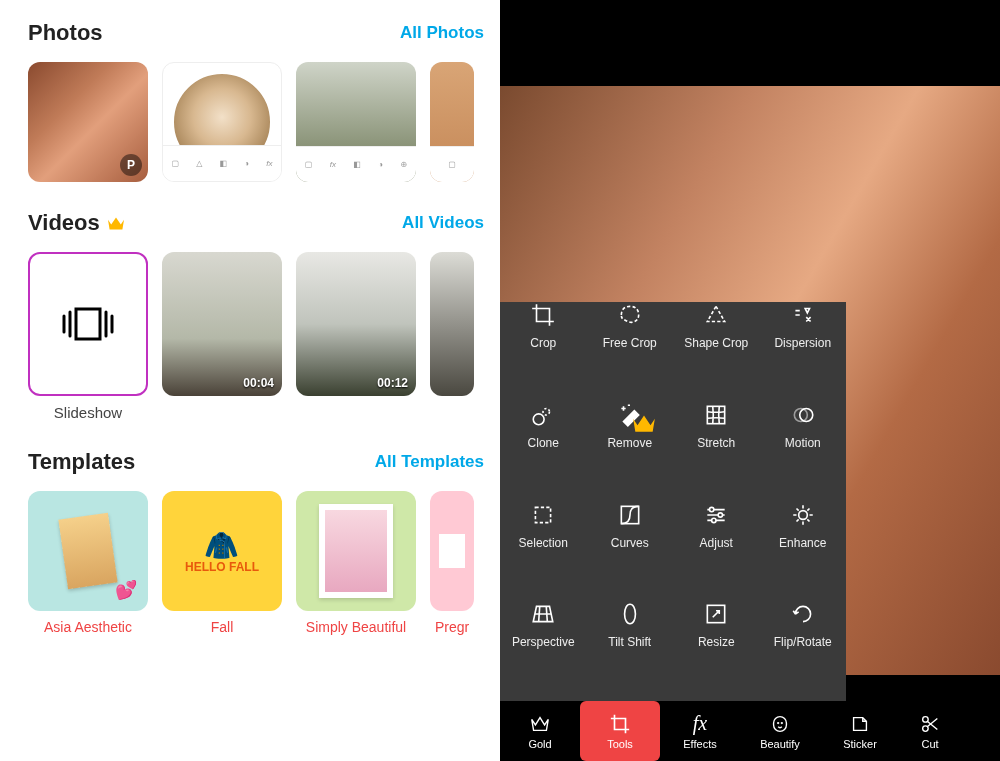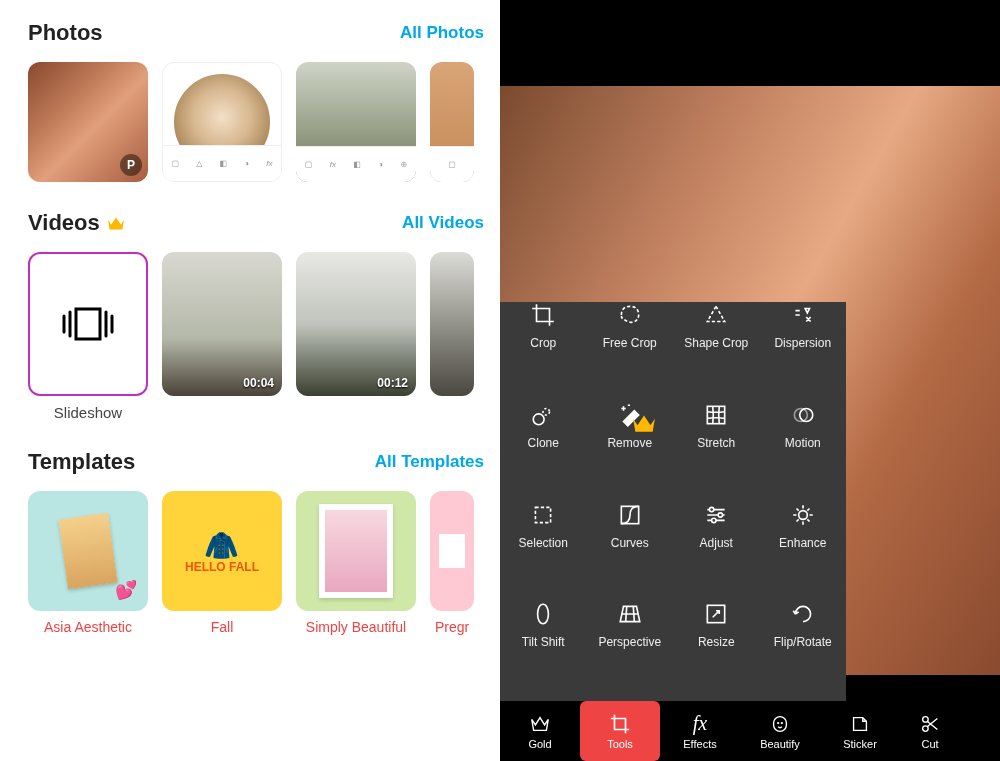--- a/index.html
+++ b/index.html
@@ -236,29 +236,29 @@
     </div>
     <div class="tool">
       <svg viewBox="0 0 24 24" fill="none" stroke="#fff" stroke-width="1.5">
           <circle cx="12" cy="12" r="4"></circle>
           <path d="M12 3 V6 M12 18 V21 M3 12 H6 M18 12 H21 M6 6 L8 8 M16 16 L18 18 M18 6 L16 8 M8 16 L6 18"></path>
         </svg>
       <span>Enhance</span>
     </div>
     <div class="tool">
       <svg viewBox="0 0 24 24" fill="none" stroke="#fff" stroke-width="1.5">
+          <path d="M6 5 L18 5 L21 19 L3 19 Z M9 5 L8 19 M15 5 L16 19 M5 12 L19 12"></path>
+        </svg>
+      <span>Perspective</span>
+    </div>
+    <div class="tool">
+      <svg viewBox="0 0 24 24" fill="none" stroke="#fff" stroke-width="1.5">
           <path d="M12 3 C15 3 17 7 17 12 C17 17 15 21 12 21 C9 21 7 17 7 12 C7 7 9 3 12 3 Z"></path>
         </svg>
       <span>Tilt Shift</span>
-    </div>
-    <div class="tool">
-      <svg viewBox="0 0 24 24" fill="none" stroke="#fff" stroke-width="1.5">
-          <path d="M6 5 L18 5 L21 19 L3 19 Z M9 5 L8 19 M15 5 L16 19 M5 12 L19 12"></path>
-        </svg>
-      <span>Perspective</span>
     </div>
     <div class="tool">
       <svg viewBox="0 0 24 24" fill="none" stroke="#fff" stroke-width="1.5">
           <rect x="4" y="4" width="16" height="16"></rect>
           <path d="M9 15 L15 9 M15 12 V9 H12"></path>
         </svg>
       <span>Resize</span>
     </div>
     <div class="tool">
       <svg viewBox="0 0 24 24" fill="none" stroke="#fff" stroke-width="1.5">

